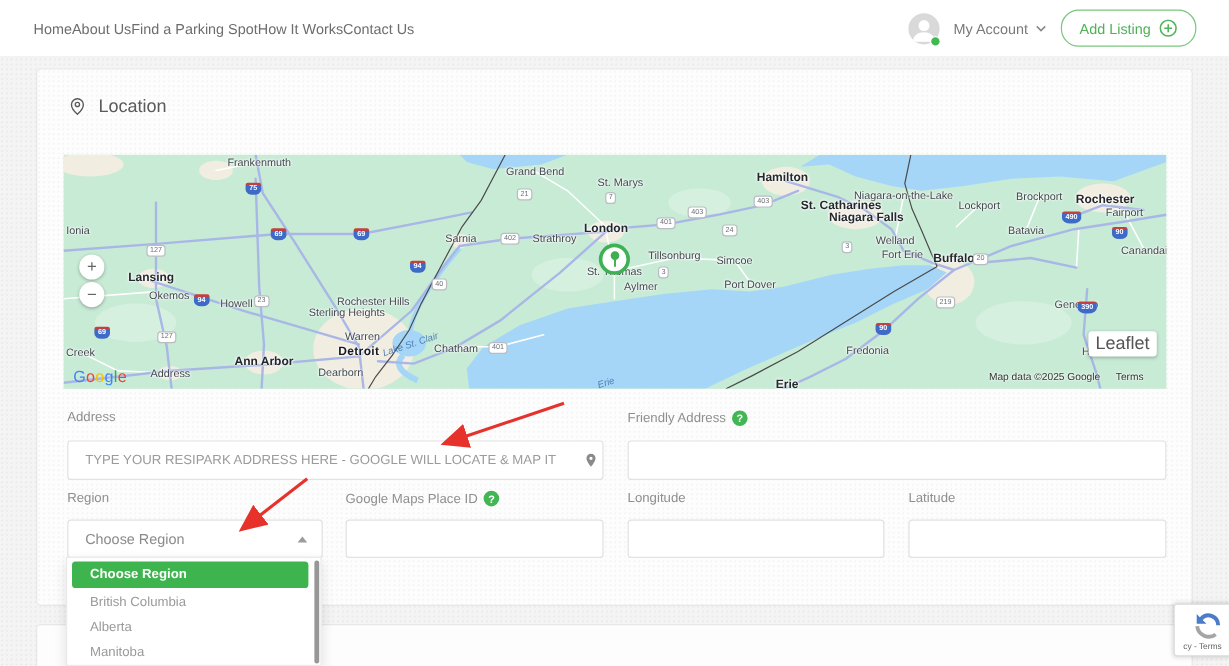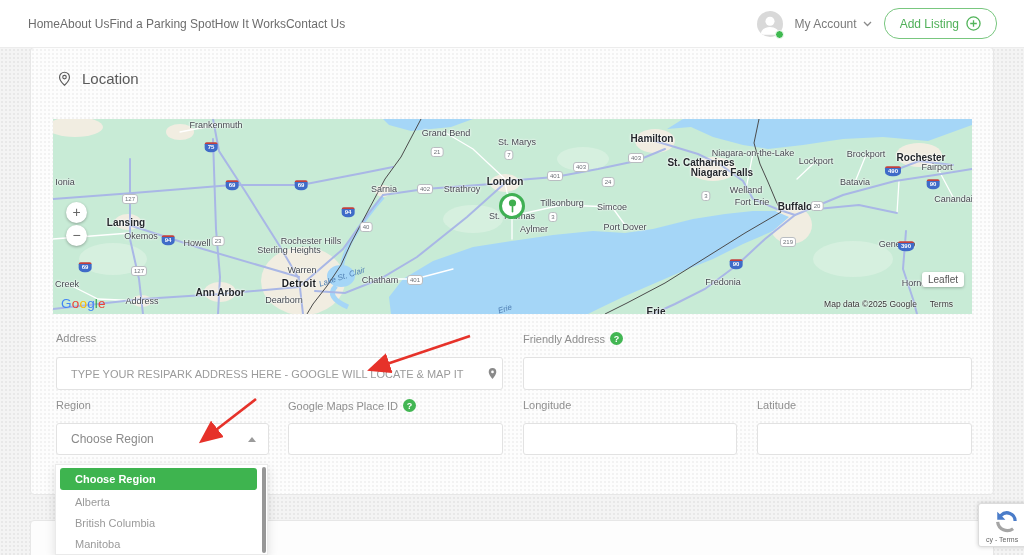--- a/index.html
+++ b/index.html
@@ -18,21 +18,21 @@
   .nav li { font-size:12px; color:#6d6d6d; cursor:pointer; white-space:nowrap; }
   .hdr-right { margin-left:auto; display:flex; align-items:center; gap:12px; padding-right:27px; }
   .avatar { position:relative; width:26px; height:26px; border-radius:50%; background:#d9d9d9; overflow:visible; cursor:pointer; }
   .avatar svg { position:absolute; inset:0; border-radius:50%; overflow:hidden; }
   .status-dot { position:absolute; right:-1px; bottom:-2px; width:9px; height:9px; border-radius:50%;
     background:#3fb950; border:1.5px solid #fff; }
   .my-account { display:flex; align-items:center; gap:6px; font-size:12px; color:#7a7a7a; cursor:pointer; }
   .add-listing { display:flex; align-items:center; gap:7px; border:1px solid #79c77f; color:#4fb058;
     font-size:12px; border-radius:15px; padding:7px 15px; background:#fff; cursor:pointer; }
   
-  .card { position:absolute; left:30px; top:47px; width:964px; height:448px;
+  .card { position:absolute; left:30px; top:57px; width:964px; height:448px;
     background-color:#fdfdfd; border:1px solid #e7e7e7; border-radius:4px;
     background-image:radial-gradient(circle,#f2f2f2 .8px,transparent .8px); background-size:4px 4px; z-index:2; }
   .card-title { position:absolute; left:25px; top:22px; display:flex; align-items:center; gap:9px;
     font-size:15px; color:#5a5a5a; }
   
   .map { position:absolute; left:22px; top:71px; width:919px; height:195px; background:#c8ebd6;
     overflow:hidden; cursor:grab; }
   .map-svg { position:absolute; inset:0; width:919px; height:195px; }
   .city { position:absolute; transform:translate(-50%,-50%); font-size:9px; color:#41474d;
     white-space:nowrap; text-shadow:0 0 2px #fff,0 0 3px #fff,0 0 1px #fff; }
@@ -46,21 +46,21 @@
     padding:2px 3px 1.5px; border-radius:2px 2px 45% 45%; font-weight:bold; }
   .shield.r { background:#fff; color:#6d7278; border:1px solid #b9bdc1; padding:1px 2px; border-radius:3px; }
   .zbtn { position:absolute; left:13px; width:21px; height:21px; border-radius:50%; background:#fff;
     box-shadow:0 1px 3px rgba(0,0,0,.3); color:#666; font-size:14px; line-height:20px; text-align:center;
     cursor:pointer; z-index:5; }
   .zbtn.in { top:83px; } .zbtn.out { top:106px; }
   .marker { position:absolute; left:446px; top:74px; width:26px; height:26px; border-radius:50%;
     background:#fff; border:3px solid #3fb054; z-index:4; display:flex; align-items:center; justify-content:center; cursor:pointer; }
   .gmap-logo { position:absolute; left:8px; bottom:3px; font-size:13.5px; font-weight:500; letter-spacing:.2px; cursor:pointer; z-index:5; }
   .leaflet-badge { position:absolute; right:8px; bottom:27px; background:#fff; border-radius:3px;
-    padding:2px 6px; font-size:10px; color:#555; box-shadow:0 1px 3px rgba(0,0,0,.25); cursor:pointer; z-index:5; }
+    padding:2px 6px; font-size:15px; color:#555; box-shadow:0 1px 3px rgba(0,0,0,.25); cursor:pointer; z-index:5; }
   .map-attr { position:absolute; right:19px; bottom:5px; display:flex; gap:13px; font-size:8.5px;
     color:#333; text-shadow:0 0 2px #fff,0 0 2px #fff; z-index:5; }
   .map-attr .terms { cursor:pointer; }
   
   .flabel { position:absolute; font-size:11px; color:#8f8f8f; display:flex; align-items:center; gap:5px; }
   .help { display:inline-flex; width:13px; height:13px; border-radius:50%; background:#42b653; color:#fff;
     font-size:9px; font-weight:bold; align-items:center; justify-content:center; }
   .tinput { position:absolute; height:33px; background:#fff; border:1px solid #e2e2e2; border-radius:3px;
     font-family:"Liberation Sans",sans-serif; font-size:11px; color:#555; padding:0 28px 0 14px; outline:none; }
   .tinput::placeholder { color:#9b9b9b; font-size:11px; }
@@ -419,23 +419,23 @@
   <input class="tinput" style="left: 726px; top: 375px; width: 215px; height: 32px;">
 </div>
 
 <div class="card2"></div>
 
 <div class="dd">
   <div class="dd-scrollbar"></div>
 
     <div class="opt selected">Choose Region</div>
 
+    <div class="opt">British Columbia</div>
+
     <div class="opt">Alberta</div>
-
-    <div class="opt">British Columbia</div>
 
     <div class="opt">Manitoba</div>
 
   </div>
 
 <svg class="arrows">
   <defs>
     <marker id="ah" markerWidth="9" markerHeight="8" refX="7" refY="4" orient="auto">
       <path d="M0,0 L9,4 L0,8 Z" fill="#e6322a"></path>
     </marker>

